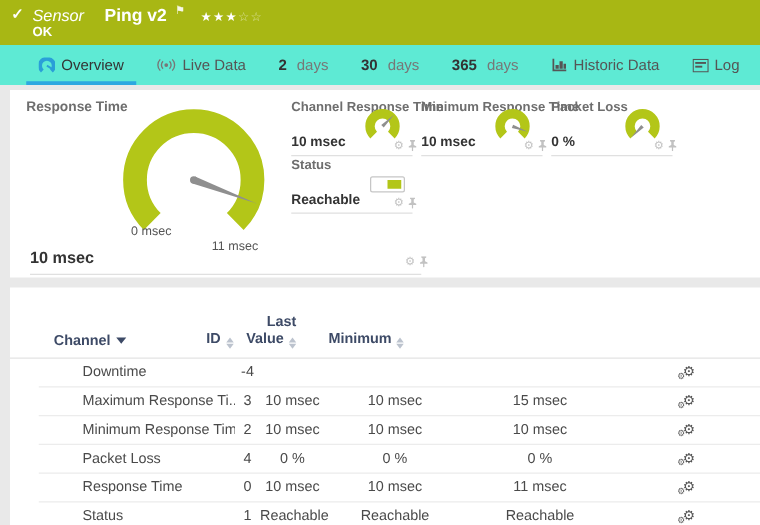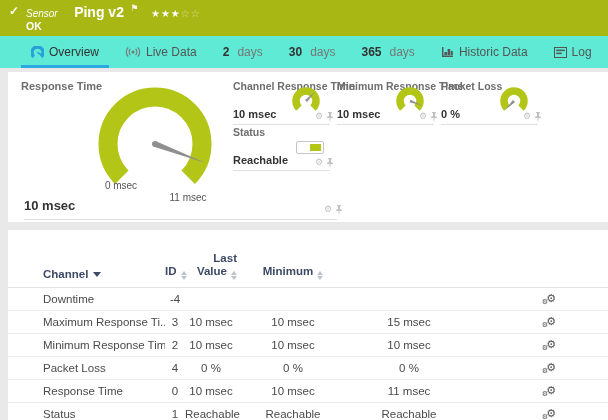--- a/index.html
+++ b/index.html
@@ -3,21 +3,21 @@
 <meta charset="utf-8">
 <style>
   html,body{margin:0;padding:0;}
   body{font-family:"Liberation Sans",sans-serif;}
   .app{position:relative;width:608px;height:420px;background:#e9e9e9;overflow:hidden;}
 
   
   .topbar{position:absolute;top:0;left:0;right:0;height:36px;background:#a8b714;color:#fff;}
   .chk{position:absolute;left:9px;top:4px;font-size:12px;font-weight:700;}
   .titleline{position:absolute;left:26px;top:3px;white-space:nowrap;}
-  .kind{font-style:italic;font-size:10px;}
+  .kind{font-style:italic;font-size:13px;}
   .name{font-weight:700;font-size:14px;margin-left:12px;}
   .flag{font-size:9px;vertical-align:6px;margin-left:2px;opacity:.9;}
   .stars{margin-left:8px;font-size:10px;letter-spacing:1px;}
   .stars .empty{opacity:.55;}
   .status-ok{position:absolute;left:26px;top:20px;font-size:10.5px;font-weight:700;}
 
   
   .tabbar{position:absolute;top:36px;left:0;right:0;height:32px;background:#5eead4;display:flex;align-items:stretch;padding-left:18px;font-size:12px;color:#555;}
   .tab{display:flex;align-items:center;gap:5px;padding:0 13px;position:relative;cursor:pointer;white-space:nowrap;}
   .tab.active{color:#333;}
@@ -51,21 +51,21 @@
   .mtitle{position:absolute;left:0;top:2px;font-size:10.5px;font-weight:700;color:#6e6e6e;white-space:nowrap;}
   .mgauge{position:absolute;right:4px;top:6px;}
   .mvalue{position:absolute;left:0;top:30px;font-size:11px;font-weight:700;color:#333;}
   .wi-mini{right:-4px;top:34px;}
   .toggle{position:absolute;left:63px;top:17px;width:26px;height:11px;background:#fff;border:1px solid #c6c6c6;border-radius:2px;}
   .toggle .knob{position:absolute;right:2px;top:2px;width:11px;height:7px;background:#b3c618;}
 
   
   .thead-row,.trow{display:grid;grid-template-columns:122px 20px 52px 112px 120px 1fr;padding:0 28px 0 35px;align-items:center;}
   .thead-row{align-items:end;padding-bottom:7px;padding-top:22px;border-bottom:1px solid #e3e3e3;color:#3d4a66;font-size:11.5px;font-weight:700;}
-  .trow{height:22px;border-bottom:1px solid #ececec;font-size:11.5px;color:#4a4a4a;}
+  .trow{height:22px;border-bottom:1px solid #ececec;font-size:11.5px;color:#4a4a4a;margin-left:23px;}
   .c-right{text-align:center;white-space:nowrap;}
   .c-ch{white-space:nowrap;overflow:hidden;}
   .c-set{text-align:right;padding-right:24px;}
   .h-last{display:flex;flex-direction:column;align-items:flex-end;line-height:1.15;}
   .caret{display:inline-block;width:0;height:0;border-left:4px solid transparent;border-right:4px solid transparent;border-top:5px solid #3d4a66;margin-left:5px;vertical-align:1px;}
   .sort{display:inline-flex;flex-direction:column;gap:1px;margin-left:4px;vertical-align:0px;}
   .sort i{display:block;width:0;height:0;border-left:3px solid transparent;border-right:3px solid transparent;}
   .sort .up{border-bottom:4px solid #bcc3ce;}
   .sort .dn{border-top:4px solid #bcc3ce;}
   .gg{color:#555;white-space:nowrap;}

